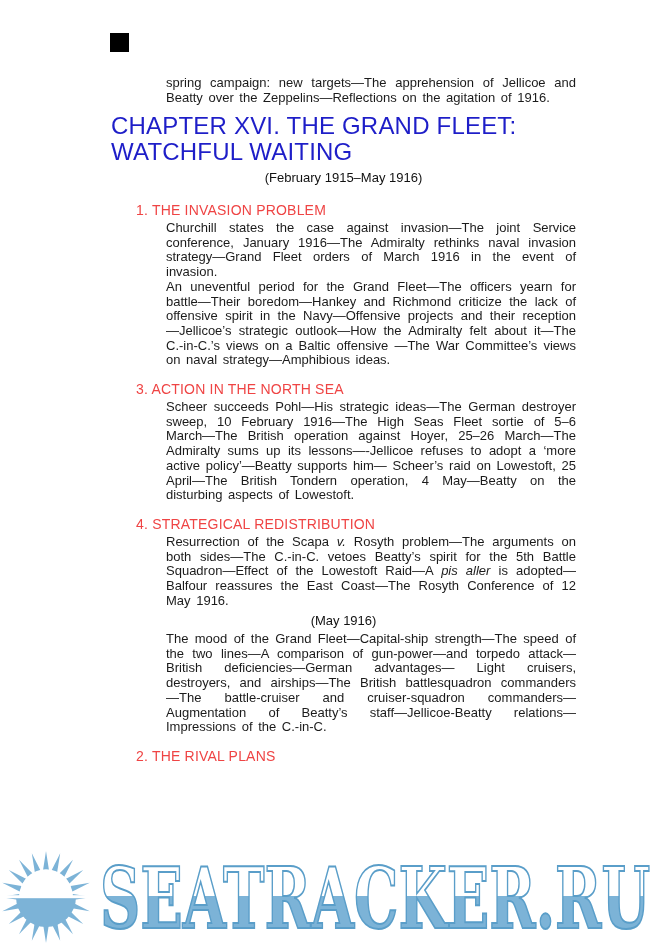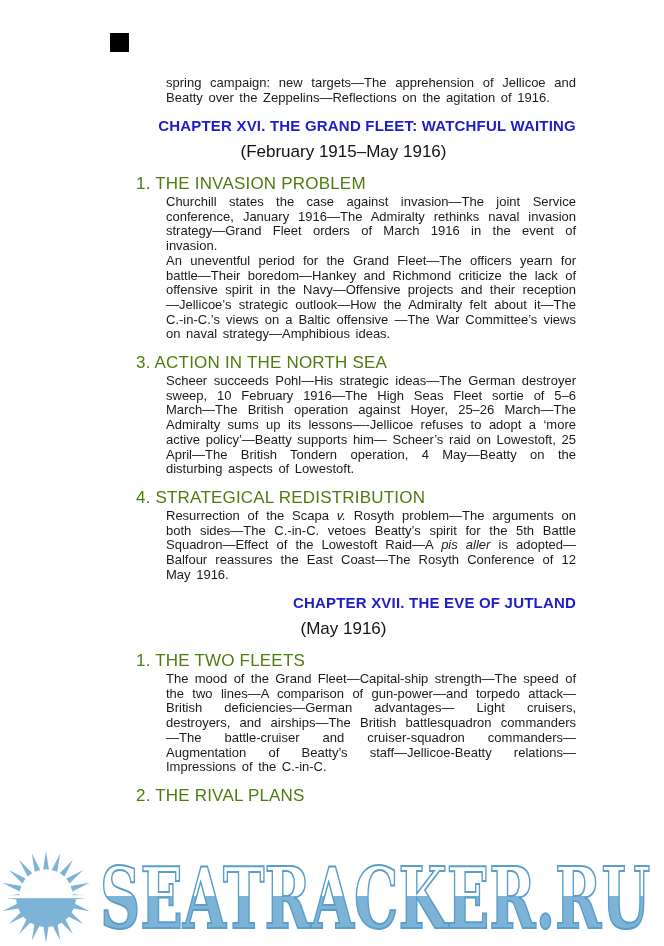--- a/index.html
+++ b/index.html
@@ -27,40 +27,39 @@
     box-sizing:border-box;
     font-size:13px;
     line-height:14.7px;
     text-align:justify;
     text-align-last:left;
     word-spacing:2px;
     color:#1b1b1b;
   }
   h1.chapter{
     margin:8px 0 0 0;
-    font-weight:bold;
-    font-size:15px;
+    font-weight:normal;
+    font-size:24px;
     line-height:26px;
     color:#1e1ec8;
     letter-spacing:.2px;
-    text-align:right;
   }
   p.date{
     margin:3px 0 0 0;
-    font-size:17px;
+    font-size:13px;
     line-height:20.6px;
     text-align:center;
     color:#111111;
   }
   h2.sec{
     margin:12px 0 2px 25px;
     font-weight:normal;
-    font-size:17px;
+    font-size:14px;
     line-height:18px;
-    color:#4d7c0f;
+    color:#ef4444;
     letter-spacing:.2px;
   }
   p.body i{font-style:italic;}
   .watermark{
     position:absolute;left:0;top:848px;
   }
 </style>
 </head>
 <body>
 
@@ -79,24 +78,22 @@
     <p class="body">Churchill states the case against invasion—The joint Service conference, January 1916—The Admiralty rethinks naval invasion strategy—Grand Fleet orders of March 1916 in the event of invasion.</p>
 
     <p class="body">An uneventful period for the Grand Fleet—The officers yearn for battle—Their boredom—Hankey and Richmond criticize the lack of offensive spirit in the Navy—Offensive projects and their reception —Jellicoe’s strategic outlook—How the Admiralty felt about it—The C.-in-C.’s views on a Baltic offensive —The War Committee’s views on naval strategy—Amphibious ideas.</p>
 
     <h2 class="sec">3. ACTION IN THE NORTH SEA</h2>
     <p class="body">Scheer succeeds Pohl—His strategic ideas—The German destroyer sweep, 10 February 1916—The High Seas Fleet sortie of 5–6 March—The British operation against Hoyer, 25–26 March—The Admiralty sums up its lessons—-Jellicoe refuses to adopt a ‘more active policy’—Beatty supports him— Scheer’s raid on Lowestoft, 25 April—The British Tondern operation, 4 May—Beatty on the disturbing aspects of Lowestoft.</p>
 
     <h2 class="sec">4. STRATEGICAL REDISTRIBUTION</h2>
     <p class="body"><span>Resurrection of the Scapa </span><i>v.</i><span> Rosyth problem—The arguments on both sides—The C.-in-C. vetoes Beatty’s spirit for the 5th Battle Squadron—Effect of the Lowestoft Raid—A </span><i>pis aller</i><span> is adopted—Balfour reassures the East Coast—The Rosyth Conference of 12 May 1916.</span></p>
 
-    <h1 class="chapter">CHAPTER XVII. THE EVE OF JUTLAND</h1>
     <p class="date">(May 1916)</p>
 
-    <h2 class="sec">1. THE TWO FLEETS</h2>
     <p class="body">The mood of the Grand Fleet—Capital-ship strength—The speed of the two lines—A comparison of gun-power—and torpedo attack—British deficiencies—German advantages— Light cruisers, destroyers, and airships—The British battlesquadron commanders —The battle-cruiser and cruiser-squadron commanders—Augmentation of Beatty’s staff—Jellicoe-Beatty relations—Impressions of the C.-in-C.</p>
 
     <h2 class="sec">2. THE RIVAL PLANS</h2>
 
   </div>
 
   <svg class="watermark" width="664" height="98" viewBox="0 0 664 98">
     <defs>
       <linearGradient id="wmg" gradientUnits="userSpaceOnUse" x1="0" y1="0" x2="0" y2="98">
         <stop offset="0.489" stop-color="#ffffff"></stop>

